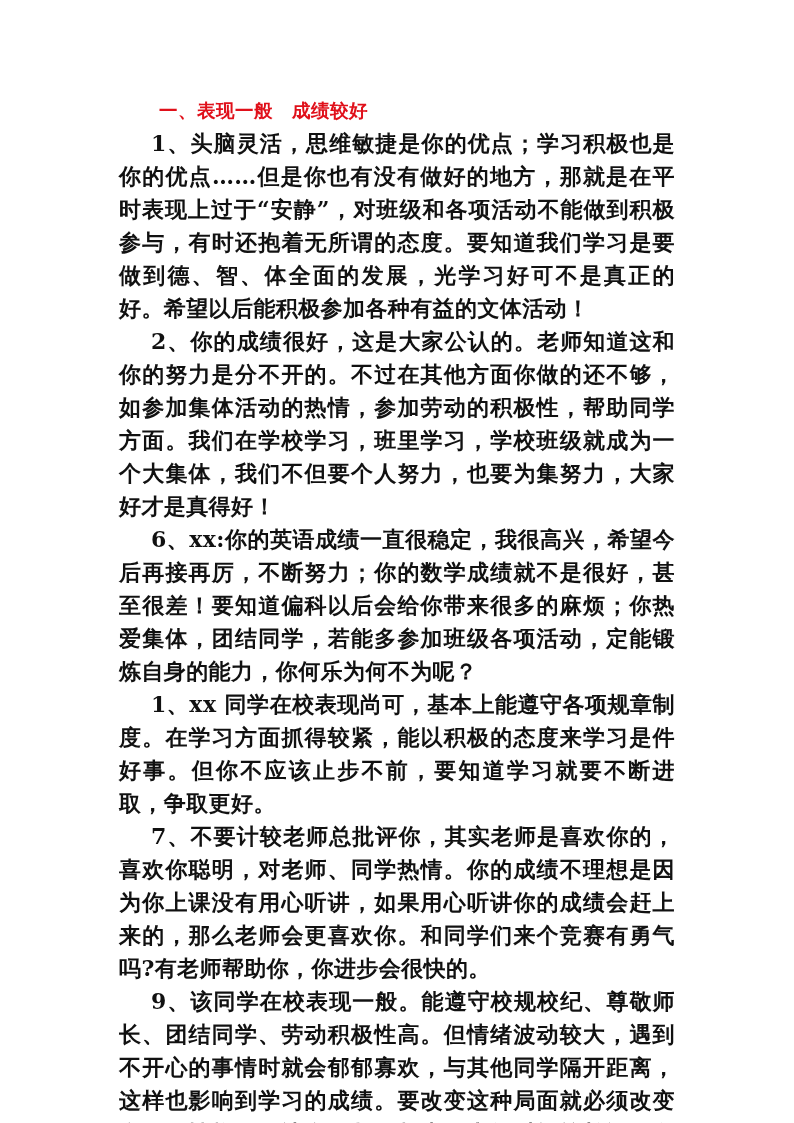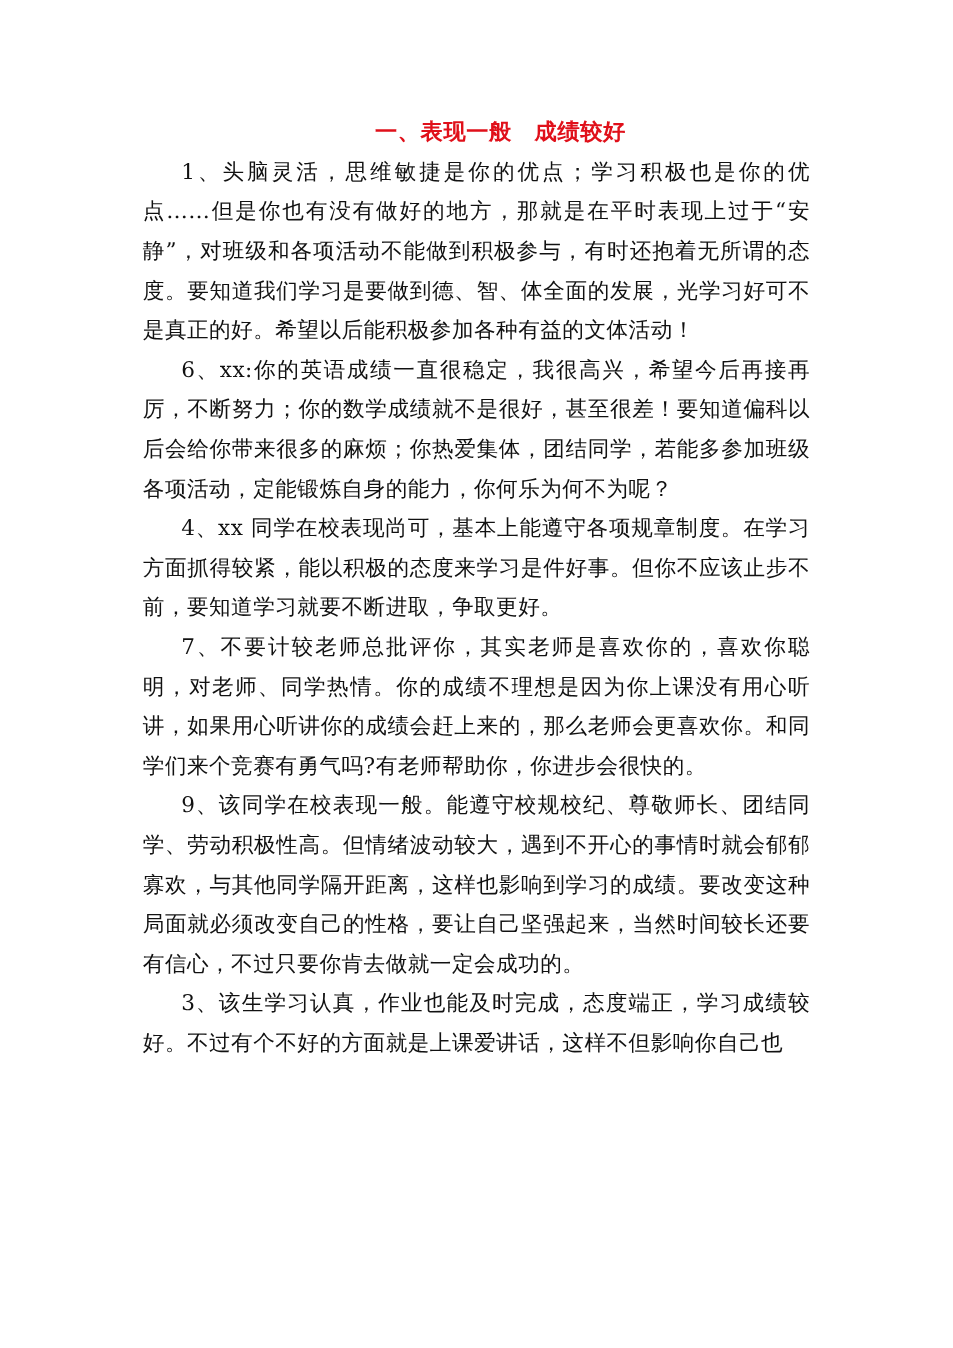--- a/index.html
+++ b/index.html
@@ -1,28 +1,29 @@
 <!DOCTYPE html>
 <html><head>
 <meta charset="utf-8">
 <style>
   html, body { margin: 0; padding: 0; background: #ffffff; }
   body { width: 794px; height: 1123px; position: relative; overflow: hidden;
          font-family: "DejaVu Serif", "Liberation Serif", serif; color: #111; }
   .page { position: absolute; left: 119px; top: 94px; width: 556px; }
   .heading { color: #e0101a; font-size: 18.5px; line-height: 33px; height: 33px;
-             padding-left: 40px; letter-spacing: 0.5px; font-weight: bold; white-space: pre; text-align: center; }
+             padding-left: 40px; letter-spacing: 0.5px; font-weight: bold; white-space: pre; }
   .heading.h2 { padding-left: 48px; }
-  .para { font-size: 18px; line-height: 33px; font-weight: normal;
+  .para { font-size: 22px; line-height: 33px; font-weight: bold;
           text-align: justify; text-indent: 32px; letter-spacing: 0.4px; margin: 0; }
 </style>
 </head>
 <body>
 
 <div class="page">
   <div class="heading">一、表现一般　成绩较好</div>
   <p class="para">1、头脑灵活，思维敏捷是你的优点；学习积极也是你的优点……但是你也有没有做好的地方，那就是在平时表现上过于“安静”，对班级和各项活动不能做到积极参与，有时还抱着无所谓的态度。要知道我们学习是要做到德、智、体全面的发展，光学习好可不是真正的好。希望以后能积极参加各种有益的文体活动！</p>
+  <p class="para">2、你的成绩很好，这是大家公认的。老师知道这和你的努力是分不开的。不过在其他方面你做的还不够，如参加集体活动的热情，参加劳动的积极性，帮助同学方面。我们在学校学习，班里学习，学校班级就成为一个大集体，我们不但要个人努力，也要为集努力，大家好才是真得好！</p>
   <p class="para">6、xx:你的英语成绩一直很稳定，我很高兴，希望今后再接再厉，不断努力；你的数学成绩就不是很好，甚至很差！要知道偏科以后会给你带来很多的麻烦；你热爱集体，团结同学，若能多参加班级各项活动，定能锻炼自身的能力，你何乐为何不为呢？</p>
-  <p class="para">4、xx 同学在校表现尚可，基本上能遵守各项规章制度。在学习方面抓得较紧，能以积极的态度来学习是件好事。但你不应该止步不前，要知道学习就要不断进取，争取更好。</p>
+  <p class="para">1、xx 同学在校表现尚可，基本上能遵守各项规章制度。在学习方面抓得较紧，能以积极的态度来学习是件好事。但你不应该止步不前，要知道学习就要不断进取，争取更好。</p>
   <p class="para">7、不要计较老师总批评你，其实老师是喜欢你的，喜欢你聪明，对老师、同学热情。你的成绩不理想是因为你上课没有用心听讲，如果用心听讲你的成绩会赶上来的，那么老师会更喜欢你。和同学们来个竞赛有勇气吗?有老师帮助你，你进步会很快的。</p>
   <p class="para">9、该同学在校表现一般。能遵守校规校纪、尊敬师长、团结同学、劳动积极性高。但情绪波动较大，遇到不开心的事情时就会郁郁寡欢，与其他同学隔开距离，这样也影响到学习的成绩。要改变这种局面就必须改变自己的性格，要让自己坚强起来，当然时间较长还要有信心，不过只要你肯去做就一定会成功的。</p>
   <p class="para">3、该生学习认真，作业也能及时完成，态度端正，学习成绩较好。不过有个不好的方面就是上课爱讲话，这样不但影响你自己也</p>
 </div>
 
 </body></html>

